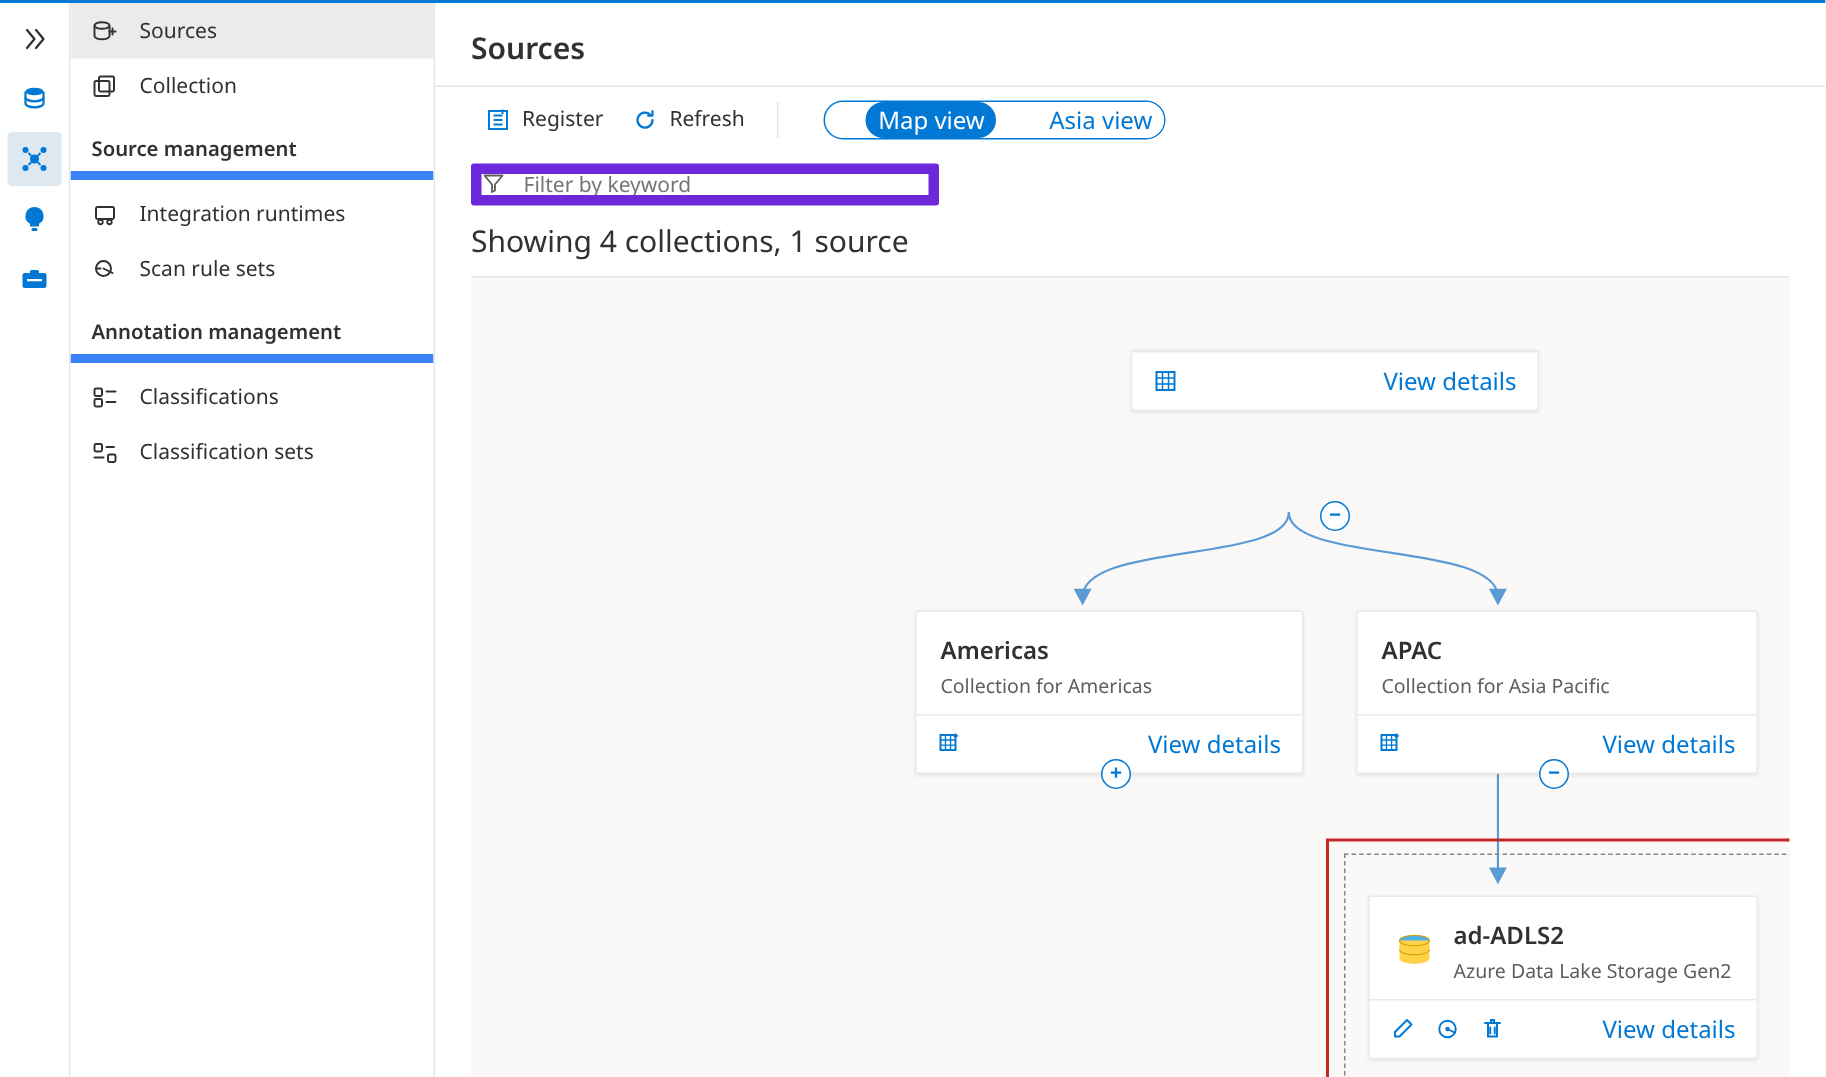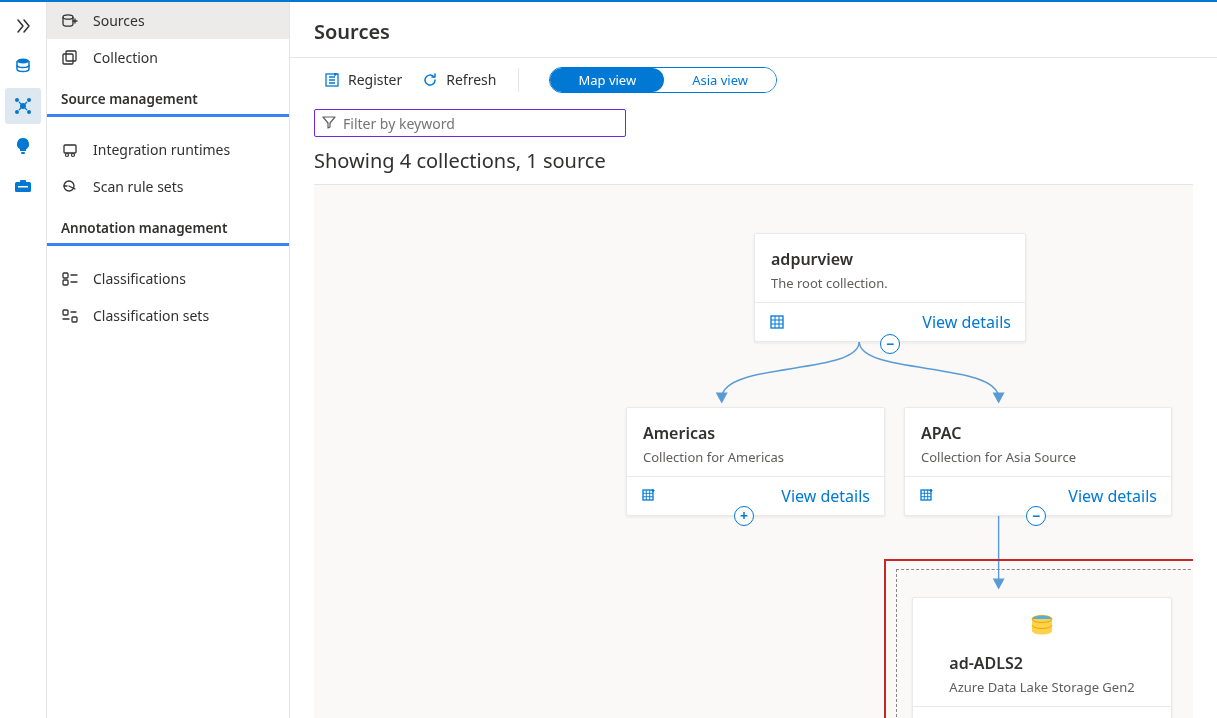--- a/index.html
+++ b/index.html
@@ -14,39 +14,39 @@
   .rail { width: 47px; border-right: 1px solid #e5e5e5; display: flex; flex-direction: column; align-items: center; padding-top: 6px; gap: 4px; background: #fff; }
   .rail-btn { width: 36px; height: 36px; display: flex; align-items: center; justify-content: center; border-radius: 3px; cursor: pointer; }
   .rail-btn.selected { background: #dde8f1; }
   .rail svg { width: 20px; height: 20px; }
 
   
   .sidebar { width: 243px; border-right: 1px solid #e5e5e5; background: #fff; padding-top: 0; overflow-y: auto; }
   .side-item { display: flex; align-items: center; gap: 14px; padding: 9px 14px; font-size: 14px; color: #323130; cursor: pointer; }
   .side-item.selected { background: #edebe9; }
   .side-item svg { width: 18px; height: 18px; flex-shrink: 0; stroke: #323130; fill: none; }
-  .side-group { padding: 14px 14px 6px 14px; font-size: 13.5px; font-weight: 600; color: #323130; border-bottom: 3px solid #3b82f6; margin-bottom: 14px;}
+  .side-group { padding: 14px 14px 6px 14px; font-size: 13.5px; font-weight: 600; color: #323130; border-bottom: 6px solid #3b82f6; margin-bottom: 4px;}
 
   
   .main { flex: 1; display: flex; flex-direction: column; min-width: 0; }
   .page-title { font-size: 20px; font-weight: 600; padding: 16px 0 12px 24px; color: #323130; }
   .hr { height: 1px; background: #e5e5e5; }
 
   .toolbar { display: flex; align-items: center; padding: 8px 24px; gap: 0; }
   .tool-btn { display: flex; align-items: center; gap: 8px; padding: 4px 10px; font-size: 14px; color: #323130; cursor: pointer; }
   .tool-btn svg { width: 16px; height: 16px; stroke: #0078d4; fill: none; }
   .tool-sep { width: 1px; height: 24px; background: #e5e5e5; margin: 0 12px; }
 
   .view-toggle { display: flex; border: 1px solid #0078d4; border-radius: 14px; overflow: hidden; height: 26px; margin-left: 18px; }
-  .view-toggle button { border: none; background: #fff; color: #0078d4; font-size: 13px; padding: 0 28px; cursor: pointer; }
+  .view-toggle button { border: none; background: #fff; color: #0078d4; font-size: 16px; padding: 0 8px; cursor: pointer; margin-left: 27px; }
   .view-toggle button.active { background: #0078d4; color: #fff; border-radius: 14px;}
 
   .filter-row { padding: 8px 24px 4px 24px; }
   .filter-input { position: relative; width: 312px; }
-  .filter-input input { width: 100%; height: 28px; border: 1px solid #6d28d9; border-radius: 2px; padding: 0 6px 0 28px; font-size: 14px; color: #323130; }
+  .filter-input input { width: 100%; height: 28px; border: 7px solid #6d28d9; border-radius: 2px; padding: 0 6px 0 28px; font-size: 14px; color: #323130; }
   .filter-input svg { position: absolute; left: 8px; top: 6px; width: 14px; height: 14px; stroke: #605e5c; fill: none; }
   .count { font-size: 20px; color: #323130; padding: 6px 24px 10px 24px; }
 
   
   .canvas { flex: 1; position: relative; background: #faf9f8; border-top: 1px solid #e5e5e5; margin: 0 24px 0 24px; overflow: hidden; }
 
   
   .wires { position: absolute; left: 0; top: 0; width: 100%; height: 100%; pointer-events: none; }
   .wires path, .wires line { stroke: #5b9bd5; stroke-width: 1.5; fill: none; }
   .wires .arrowhead { fill: #5b9bd5; }
@@ -55,21 +55,21 @@
   .card-body { padding: 14px 16px 10px 16px; }
   .card-title { font-size: 16px; font-weight: 600; color: #323130; }
   .card-sub { font-size: 13px; color: #605e5c; margin-top: 4px; }
   .card-foot { border-top: 1px solid #eaeaea; display: flex; align-items: center; justify-content: space-between; padding: 8px 14px; }
   .card-foot-left { display: flex; gap: 14px; align-items:center; }
   .card-foot svg { width: 16px; height: 16px; stroke: #0078d4; fill: none; }
   .link { color: #0078d4; font-size: 16px; cursor: pointer; }
 
   .node-btn { position: absolute; width: 20px; height: 20px; border: 1.5px solid #0078d4; background: #fff; border-radius: 50%; display:flex; align-items:center; justify-content:center; font-size: 14px; color: #0078d4; cursor: pointer; font-weight: bold; line-height: 1;}
 
-  .source-card { display: flex; gap: 12px; align-items: center; padding: 14px 16px 10px 16px; flex-direction: column;}
+  .source-card { display: flex; gap: 12px; align-items: center; padding: 14px 16px 10px 16px;}
   .source-card svg { width: 28px; height: 28px; }
 
   .dashed-box { position: absolute; border: 1.5px dashed #888; }
   .highlight-box { position: absolute; border: 2px solid #c62828; }
 
 </style>
 </head>
 <body>
 
 <div class="topbar"></div>
@@ -212,58 +212,54 @@
         <path class="arrowhead" d="M425 213 L430 222 L435 213 Z"></path>
 
         <path d="M575 160 C575 195, 722 180, 722 218"></path>
         <path class="arrowhead" d="M717 213 L722 222 L727 213 Z"></path>
 
         <line x1="722" y1="332" x2="722" y2="408"></line>
         <path class="arrowhead" d="M717 403 L722 412 L727 403 Z"></path>
       </svg>
 
       <div class="card" style="left: 440px; top: 48px; width: 272px;">
-        <div class="card-body">
-          <div class="card-title">adpurview</div>
-          <div class="card-sub">The root collection.</div>
-        </div>
         <div class="card-foot">
           <div class="card-foot-left">
             <svg viewBox="0 0 16 16">
                 <rect x="2" y="2" width="12" height="12" stroke-width="1.3"></rect>
                 <path d="M6 2v12M10 2v12M2 6h12M2 10h12" stroke-width="1"></path>
               </svg>
           </div>
           <span class="link">View details</span>
         </div>
       </div>
       <div class="node-btn" style="left: 566px; top: 149px;">−</div>
 
-      <div class="card" style="left: 312px; top: 222px; width: 259px;">
+      <div class="card" style="left: 296px; top: 222px; width: 259px;">
         <div class="card-body">
           <div class="card-title">Americas</div>
           <div class="card-sub">Collection for Americas</div>
         </div>
         <div class="card-foot">
           <div class="card-foot-left">
             <svg viewBox="0 0 16 16">
                 <rect x="2" y="2" width="10" height="10" stroke-width="1.3"></rect>
                 <path d="M5.3 2v10M8.7 2v10M2 5.3h10M2 8.7h10" stroke-width="0.9"></path>
                 <path d="M12 1v3M13.5 2.5h-3" stroke-width="1.2"></path>
               </svg>
           </div>
           <span class="link">View details</span>
         </div>
       </div>
       <div class="node-btn" style="left: 420px; top: 321px;">+</div>
 
       <div class="card" style="left: 590px; top: 222px; width: 268px;">
         <div class="card-body">
           <div class="card-title">APAC</div>
-          <div class="card-sub">Collection for Asia Source</div>
+          <div class="card-sub">Collection for Asia Pacific</div>
         </div>
         <div class="card-foot">
           <div class="card-foot-left">
             <svg viewBox="0 0 16 16">
                 <rect x="2" y="2" width="10" height="10" stroke-width="1.3"></rect>
                 <path d="M5.3 2v10M8.7 2v10M2 5.3h10M2 8.7h10" stroke-width="0.9"></path>
                 <path d="M12 1v3M13.5 2.5h-3" stroke-width="1.2"></path>
               </svg>
           </div>
           <span class="link">View details</span>

